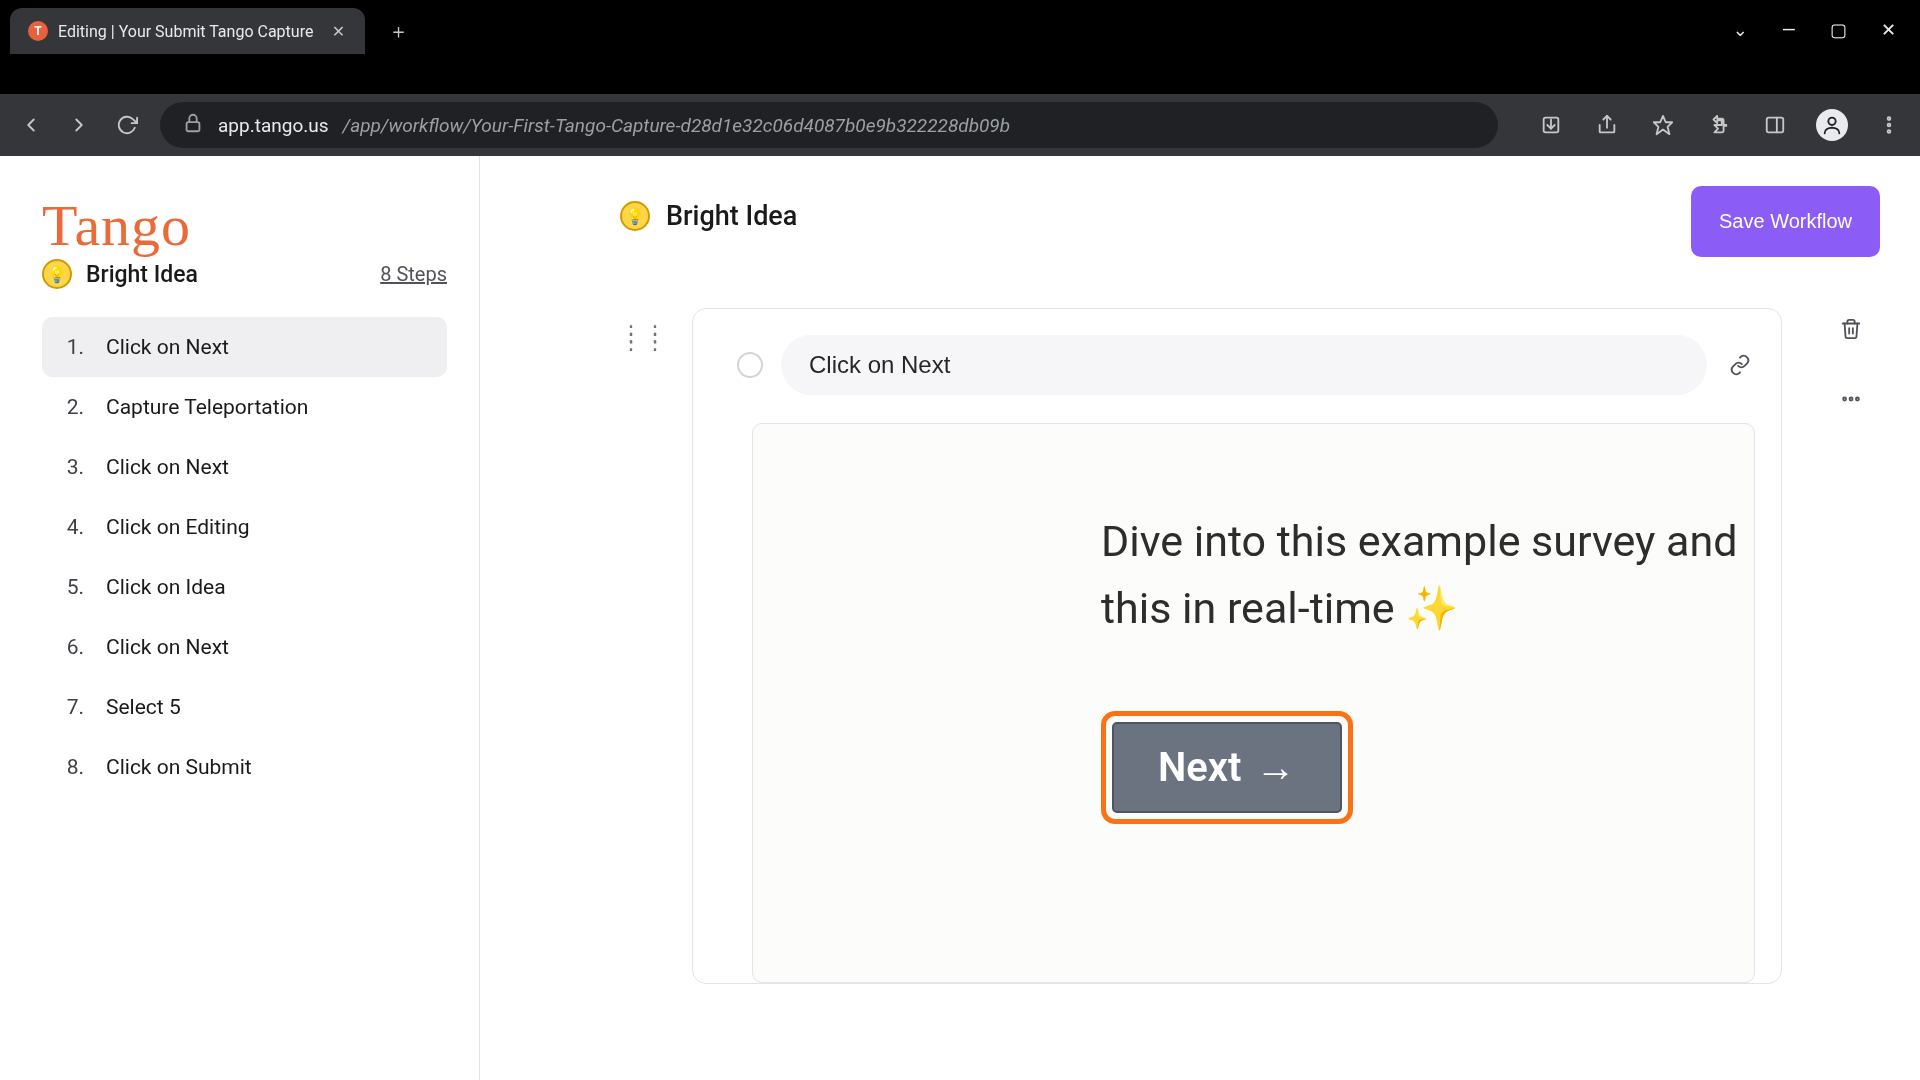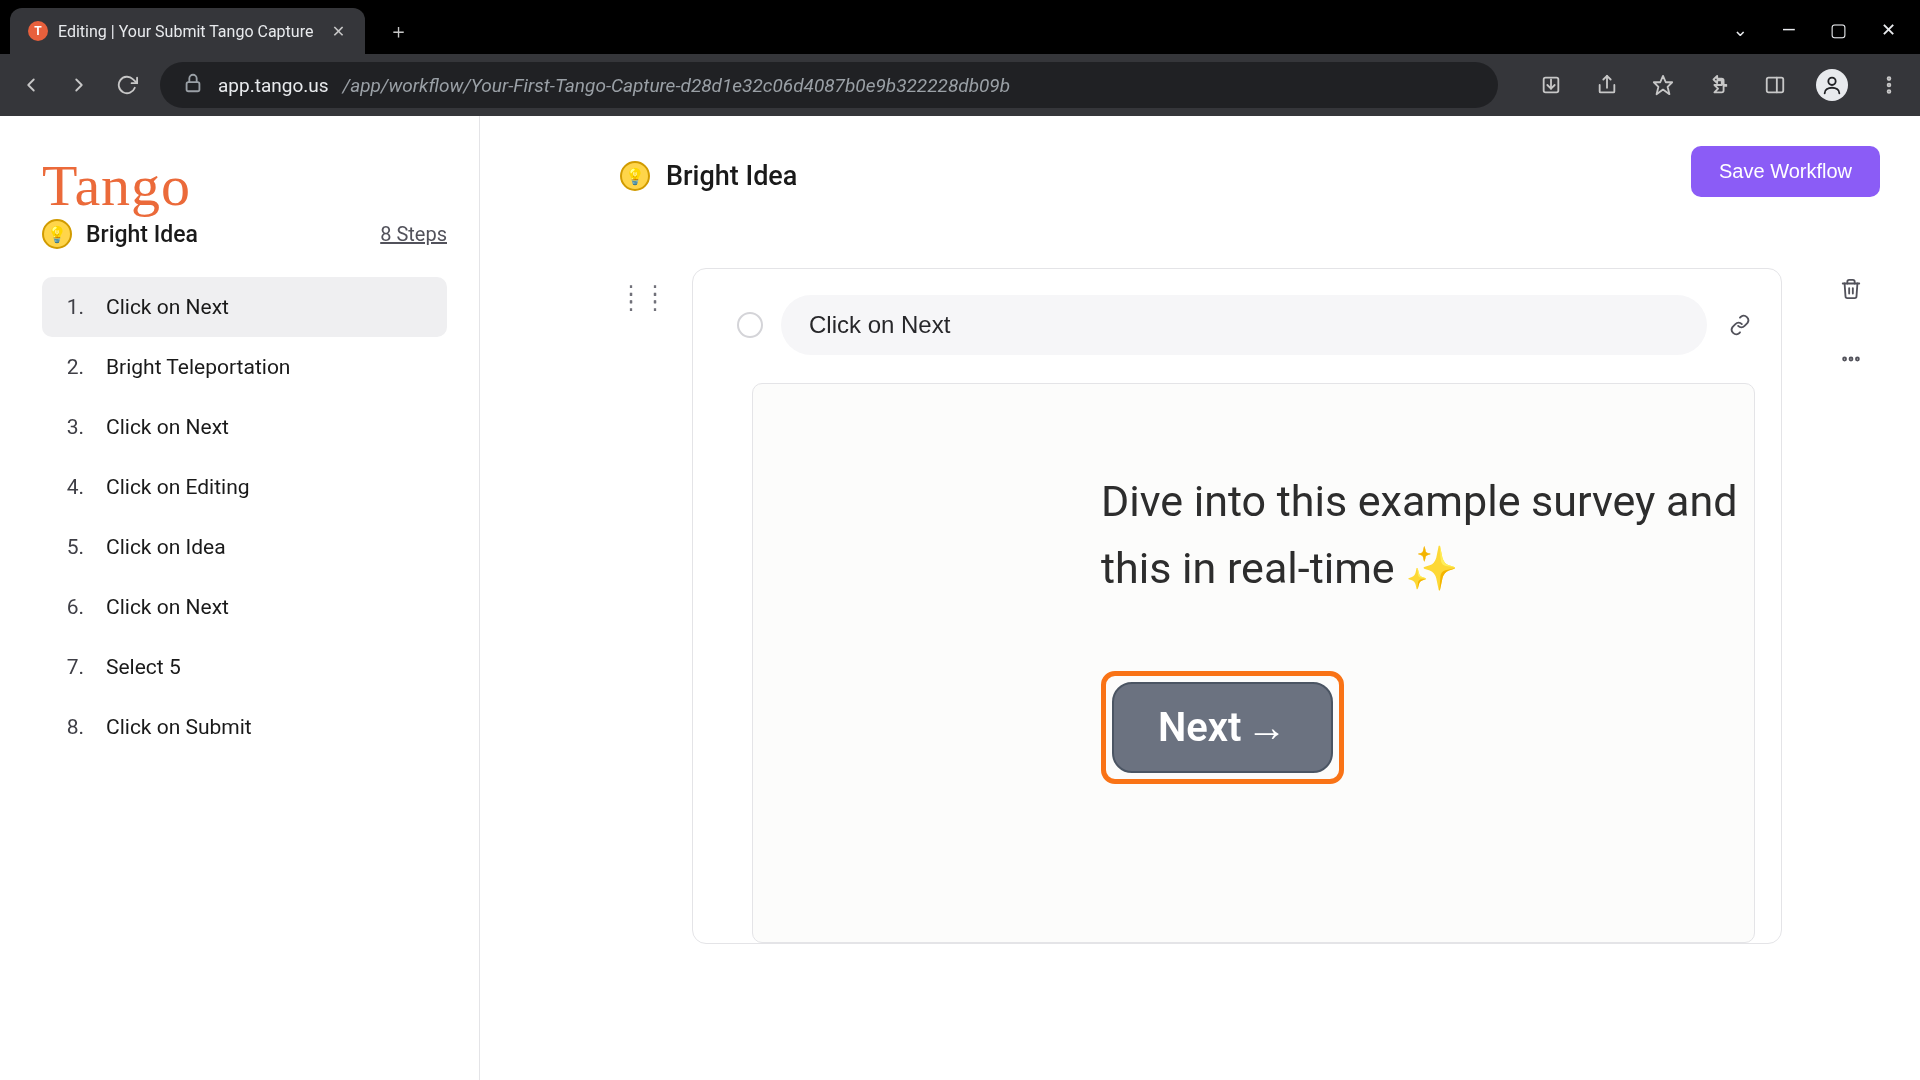--- a/index.html
+++ b/index.html
@@ -7,21 +7,21 @@
 
   
   .chrome { width: 100%; height: 100%; display: flex; flex-direction: column; background: #000; }
   .titlebar { height: 54px; display: flex; align-items: flex-end; background: #000; }
   .tab { display: flex; align-items: center; gap: 10px; height: 46px; padding: 0 18px; margin-left: 10px; background: #35363a; border-radius: 12px 12px 0 0; color: #e8eaed; font-size: 16px; }
   .tab-favicon { width: 20px; height: 20px; border-radius: 50%; background: #e8603c; display: flex; align-items: center; justify-content: center; color: #fff; font-size: 12px; font-weight: bold; }
   .tab-close { width: 18px; height: 18px; display: flex; align-items: center; justify-content: center; border-radius: 50%; color: #c7c7c7; font-size: 16px; margin-left: 6px; }
   .new-tab { width: 34px; height: 34px; margin: 0 0 6px 16px; display: flex; align-items: center; justify-content: center; color: #c7c7c7; font-size: 20px; }
   .win-controls { margin-left: auto; display: flex; gap: 34px; padding: 0 24px 14px 0; color: #e8eaed; font-size: 18px; align-items: center; }
 
-  .addrbar { height: 62px; background: #35363a; display: flex; align-items: center; padding: 0 16px; gap: 18px; }
+  .addrbar { height: 62px; background: #35363a; display: flex; align-items: center; padding: 0 16px; gap: 18px; margin-top: 40px; }
   .nav-btn { width: 30px; height: 30px; display: flex; align-items: center; justify-content: center; color: #c7c7c7; }
   .omnibox { flex: 1; height: 46px; background: #202124; border-radius: 23px; display: flex; align-items: center; padding: 0 22px; gap: 14px; color: #e8eaed; font-size: 19px; max-width: 1550px; }
   .lock { color: #9aa0a6; font-size: 16px; }
   .addr-dim { color: #9aa0a6; font-style: italic; }
   .right-icons { display: flex; align-items: center; gap: 26px; color: #e8eaed; margin-left: 20px; }
   .avatar-circle { width: 32px; height: 32px; border-radius: 50%; background: #e8eaed; display: flex; align-items: center; justify-content: center; color: #202124; font-size: 18px; }
 
   
   .app { flex: 1; display: flex; background: #fff; }
   .sidebar { width: 480px; border-right: 1px solid #e4e4e7; padding: 36px 32px 0 42px; }
@@ -35,33 +35,33 @@
   .step { display: flex; align-items: center; gap: 22px; height: 60px; padding: 0 20px; border-radius: 10px; font-size: 21px; color: #1a1a1a; cursor: pointer; }
   .step.active { background: #efeff1; }
   .step-num { width: 22px; text-align: right; color: #3f3f46; }
 
   .main { flex: 1; position: relative; padding: 44px 40px 0 140px; }
   .main-header { display: flex; align-items: center; gap: 16px; margin-bottom: 76px; }
   .main-title { font-size: 27px; font-weight: 500; color: #1a1a1a; }
   .link-icon { margin-left: auto; color: #52525b; }
   .icon-btn { width: 30px; height: 30px; display: flex; align-items: center; justify-content: center; color: #52525b; }
 
-  .save-btn { position: absolute; top: 30px; right: 40px; padding: 14px 28px; background: #8b5cf6; color: #fff; border: none; border-radius: 10px; font-size: 20px; font-weight: 500; cursor: pointer; }
+  .save-btn { position: absolute; top: 30px; right: 40px; padding: 24px 28px; background: #8b5cf6; color: #fff; border: none; border-radius: 10px; font-size: 20px; font-weight: 500; cursor: pointer; }
 
   .step-card-wrap { display: flex; align-items: flex-start; gap: 24px; }
   .drag-handle { color: #71717a; font-size: 22px; margin-top: 22px; letter-spacing: 2px; line-height: 8px; }
 
   .card { width: 1090px; border: 1px solid #e4e4e7; border-radius: 14px; padding: 26px 26px 0 44px; }
   .card-title-row { display: flex; align-items: center; gap: 18px; margin-bottom: 28px; }
   .ring { width: 26px; height: 26px; border: 2px solid #d4d4d8; border-radius: 50%; }
   .card-title-input { flex: 1; height: 60px; background: #f6f6f8; border: none; border-radius: 30px; padding: 0 28px; font-size: 24px; color: #27272a; outline: none; }
   .screenshot { height: 560px; border: 1px solid #e4e4e7; border-radius: 10px; background: #fcfcfb; padding: 84px 0 0 348px; overflow: hidden; margin-left: 15px; }
   .shot-text { font-size: 43px; color: #2d2d2d; line-height: 1.55; margin-bottom: 70px; white-space: nowrap; }
   .next-hl { display: inline-flex; padding: 6px; border: 5px solid #f97316; border-radius: 14px; }
-  .next-btn { display: inline-flex; align-items: center; gap: 5px; padding: 20px 44px; background: #6b7280; border: 2px solid #4b5563; border-radius: 20px; color: #fff; font-size: 40px; font-weight: 600; }
+  .next-btn { display: inline-flex; align-items: center; gap: 14px; padding: 20px 44px; background: #6b7280; border: 2px solid #4b5563; border-radius: 5px; color: #fff; font-size: 40px; font-weight: 600; }
 
   .card-side { display: flex; flex-direction: column; gap: 40px; margin-left: 30px; margin-top: 6px; }
 
   svg { width: 22px; height: 22px; stroke: currentColor; fill: none; stroke-width: 2; stroke-linecap: round; stroke-linejoin: round; }
 </style>
 </head>
 <body>
 
 <div class="chrome">
 
@@ -163,21 +163,21 @@
         <span class="step-count">8 Steps</span>
       </div>
 
       <div class="steps" id="steps-container">
           <div class="step active">
             <span class="step-num">1.</span>
             <span>Click on Next</span>
           </div>
           <div class="step">
             <span class="step-num">2.</span>
-            <span>Bright Teleportation</span>
+            <span>Capture Teleportation</span>
           </div>
           <div class="step">
             <span class="step-num">3.</span>
             <span>Click on Next</span>
           </div>
           <div class="step">
             <span class="step-num">4.</span>
             <span>Click on Editing</span>
           </div>
           <div class="step">

